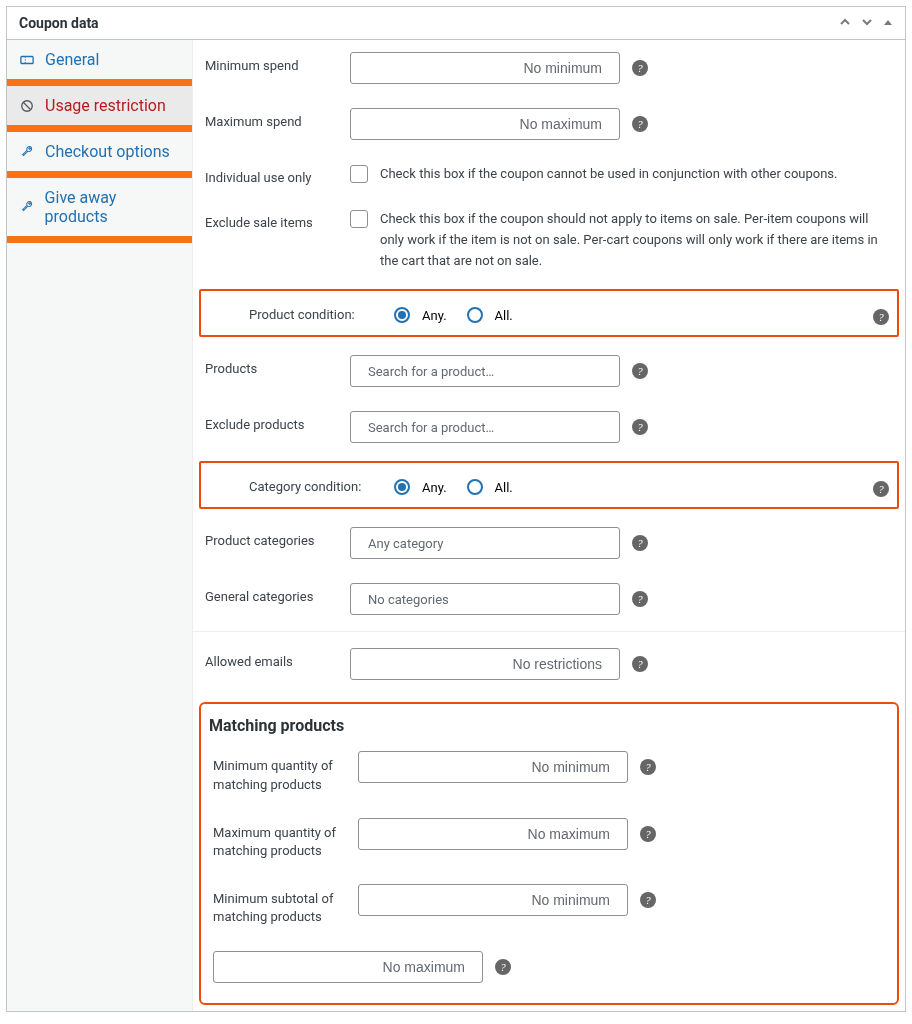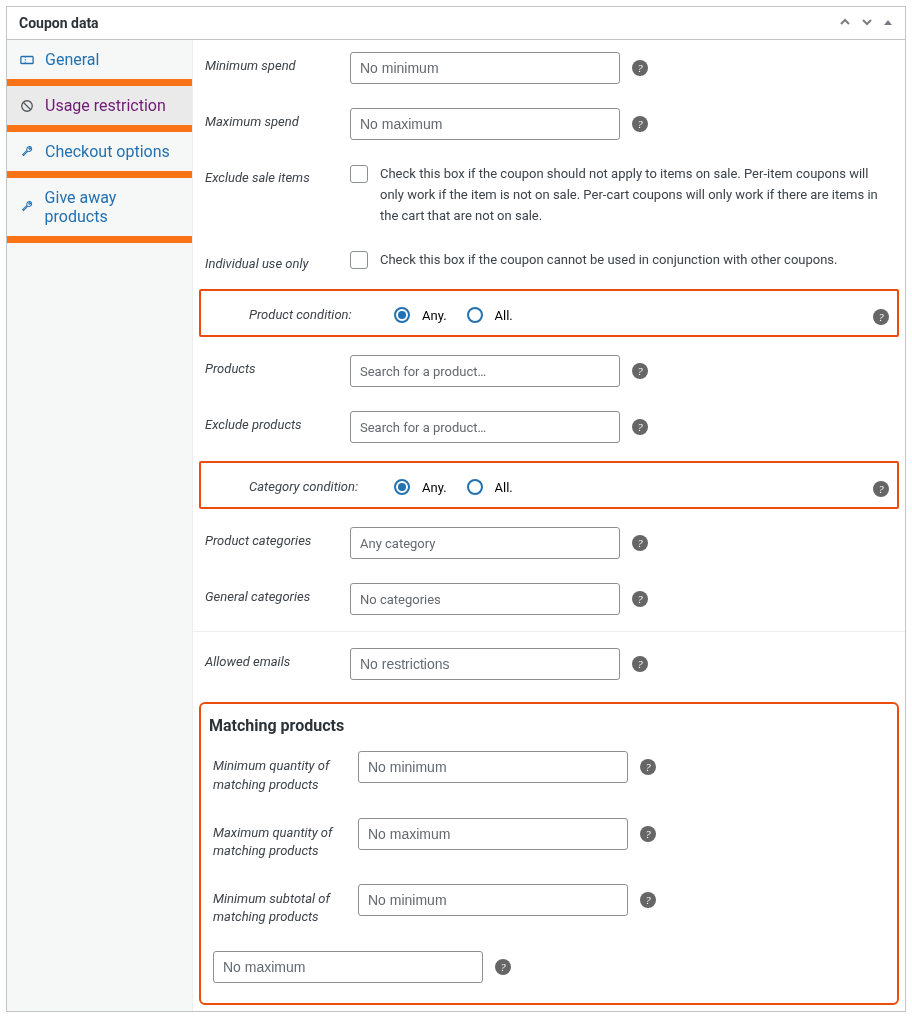--- a/index.html
+++ b/index.html
@@ -41,21 +41,21 @@
     align-items: center;
     gap: 10px;
     padding: 10px 12px;
     color: #2271b1;
     border-bottom: 7px solid #f97316;
     cursor: pointer;
     font-size: 16px;
   }
   .sidebar-item.active {
     background: #eaeaea;
-    color: #701a75;
+    color: #b91c1c;
     position: relative;
   }
   .sidebar-item .icon {
     width: 16px;
     display: inline-flex;
     justify-content: center;
   }
   .sidebar-item .icon svg { width: 14px; height: 14px; }
   .sidebar-item:not(.active) .icon svg path,
   .sidebar-item:not(.active) .icon svg rect,
@@ -67,37 +67,37 @@
   }
   .form-row {
     display: flex;
     align-items: flex-start;
     padding: 12px 12px 12px 12px;
   }
   .form-row .label {
     width: 145px;
     padding-top: 6px;
     color: #3c434a;
-    font-style: italic;
   }
   .form-row .field {
     flex: 1;
     display: flex;
     align-items: flex-start;
     gap: 12px;
   }
   .text-input, .select-input {
     width: 270px;
     height: 32px;
     border: 1px solid #8c8f94;
     border-radius: 3px;
-    padding: 4px 9px;
+    padding: 4px 17px;
     font-size: 14px;
     color: #646970;
     background: #fff;
+    text-align: right;
   }
   .text-input::placeholder { color: #646970; }
   .select-input {
     display:flex; align-items:center;
     color: #646970;
     font-size: 13px;
   }
   .help-icon {
     width: 16px; height: 16px;
     border-radius: 50%;
@@ -232,32 +232,32 @@
 
       <div class="form-row">
         <div class="label">Maximum spend</div>
         <div class="field">
           <input class="text-input" placeholder="No maximum" style="">
           <span class="help-icon">?</span>
         </div>
       </div>
 
       <div class="form-row checkbox-row">
+        <div class="label">Individual use only</div>
+        <div class="field">
+          <div class="checkbox"></div>
+          <div class="cb-text">Check this box if the coupon cannot be used in conjunction with other coupons.</div>
+        </div>
+      </div>
+
+      <div class="form-row checkbox-row">
         <div class="label">Exclude sale items</div>
         <div class="field">
           <div class="checkbox"></div>
           <div class="cb-text">Check this box if the coupon should not apply to items on sale. Per-item coupons will only work if the item is not on sale. Per-cart coupons will only work if there are items in the cart that are not on sale.</div>
-        </div>
-      </div>
-
-      <div class="form-row checkbox-row">
-        <div class="label">Individual use only</div>
-        <div class="field">
-          <div class="checkbox"></div>
-          <div class="cb-text">Check this box if the coupon cannot be used in conjunction with other coupons.</div>
         </div>
       </div>
 
       <div class="highlight">
         <div class="form-row">
           <div class="label">Product condition:</div>
           <div class="field">
             <div class="radio-group">
               <span class="radio checked"></span>
               <span class="radio-label">Any.</span>

